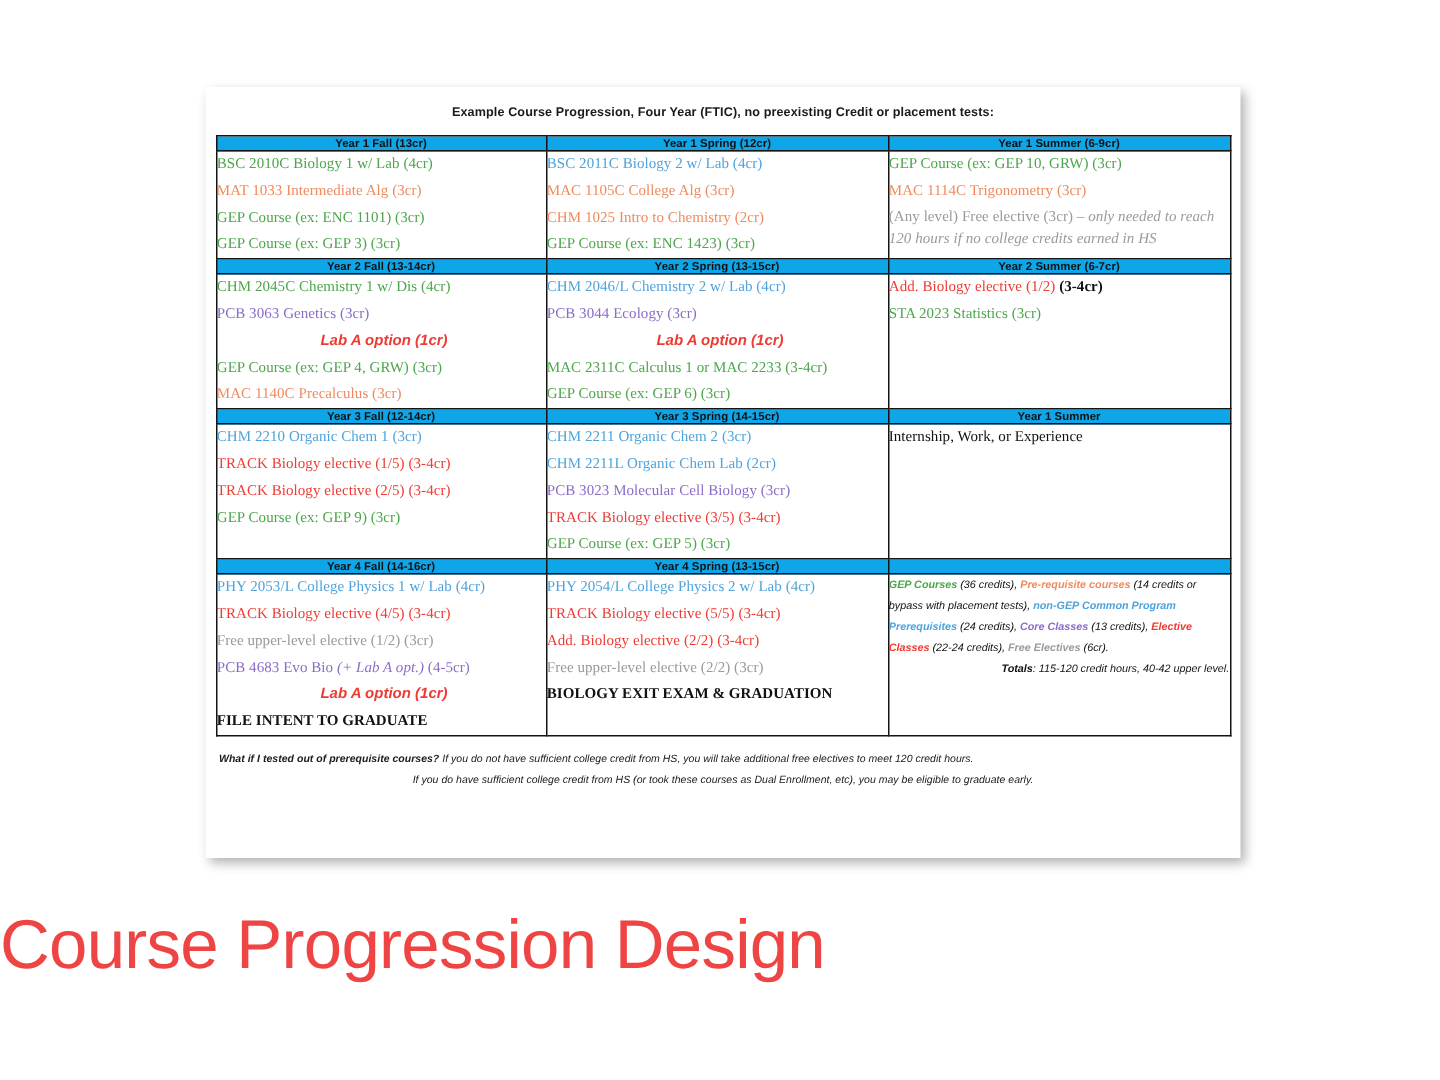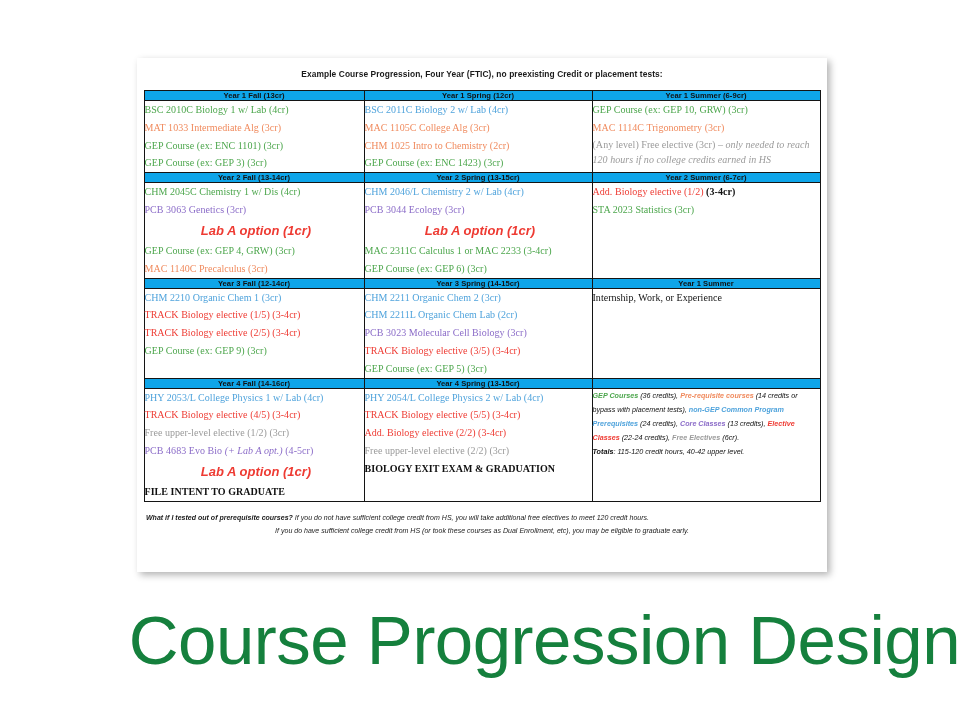--- a/index.html
+++ b/index.html
@@ -92,21 +92,21 @@
   .c-prereq { color: #F08A5D; }          
   .c-cpp    { color: #4FA3DC; }          
   .c-core   { color: #8B6CC8; }          
   .c-elec   { color: #EE3B33; }          
   .c-free   { color: #9A9A9A; }          
   .c-black  { color: #111111; }
   .b { font-weight: bold; }
   .i { font-style: italic; }
 
   .lab-opt {
-    font-size: 13px;
+    font-size: 10px;
     line-height: 1.78;
     color: #EE3B33;
     font-style: italic;
     font-weight: bold;
     text-align: center;
     padding-left: 4px;
   }
 
   
   td.legend {
@@ -115,21 +115,21 @@
   .legend-p {
     font-size: 7.2px;
     line-height: 1.95;
     font-style: italic;
     color: #111;
   }
   .legend-tot {
     font-size: 7.2px;
     line-height: 1.95;
     font-style: italic;
-    text-align: left;
+    text-align: right;
     color: #111;
     margin-top: 0px;
   }
 
   
   .notes {
     width: 676px;
     margin: 9px auto 0 auto;
   }
   .note-line {
@@ -141,25 +141,25 @@
     letter-spacing: 0.002em;
   }
   .note-line.first { text-align: left; padding-left: 2px; }
 
   
   #slide-title {
     position: absolute;
     left: 0;
     top: 606px;
     width: 960px;
-    text-align: right;
+    text-align: left;
     font-family: "Liberation Sans", sans-serif;
-    font-size: 69px;
+    font-size: 46px;
     font-weight: 400;
-    color: #15803d;
+    color: #ef4444;
     letter-spacing: -0.5px;
     line-height: 1.0;
     white-space: nowrap;
   }
 </style>
 </head>
 <body>
 
 <div id="slide">
 

